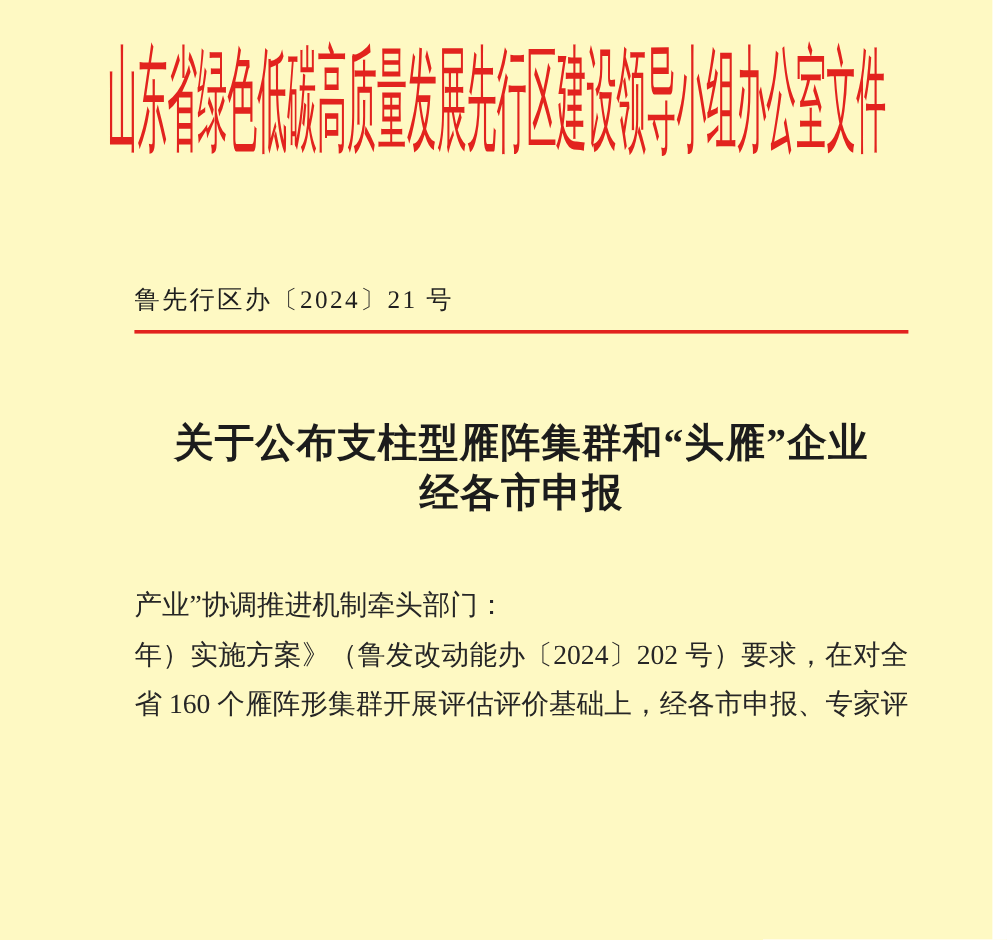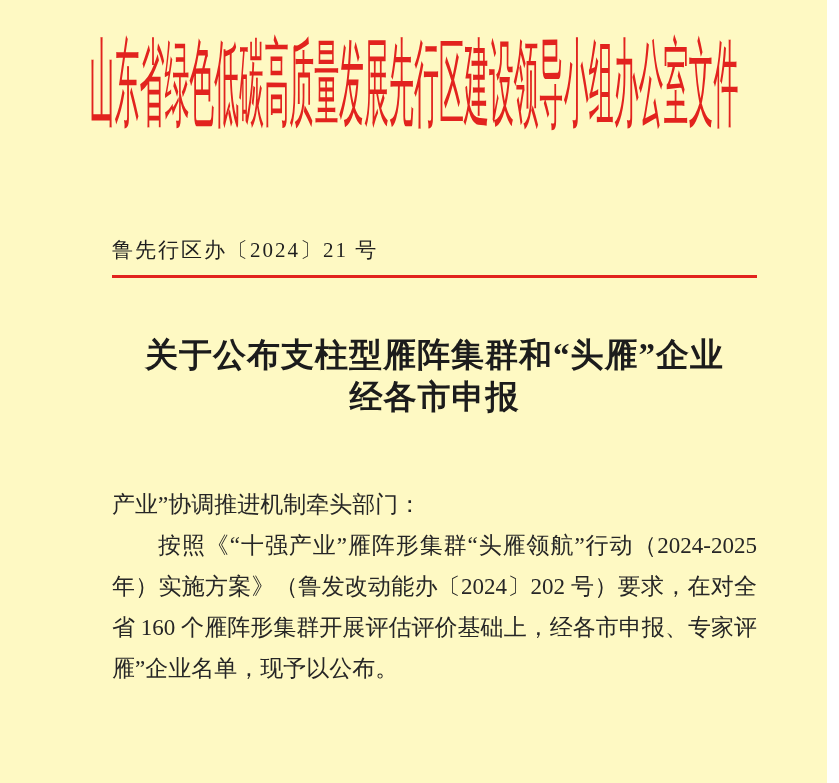--- a/index.html
+++ b/index.html
@@ -36,21 +36,21 @@
     color:var(--ink);
   }
   .red-rule{
     position:absolute;
     top:275px;left:112px;
     width:645px;height:3px;
     background:var(--red);
   }
   .notice-title{
     position:absolute;
-    top:334px;left:112px;width:645px;
+    top:349px;left:112px;width:645px;
     text-align:center;
     font-weight:700;
     font-size:33px;line-height:42px;
     color:#1c1c1c;
     letter-spacing:1px;
   }
   .doc-body{
     position:absolute;
     top:484px;left:112px;width:645px;
     font-size:23px;line-height:41px;
@@ -76,19 +76,17 @@
 
   <div class="red-rule"></div>
 
   <div class="notice-title">
     <div>关于公布支柱型雁阵集群和“头雁”企业</div>
     <div>经各市申报</div>
   </div>
 
   <div class="doc-body">
     <div class="body-line last">产业”协调推进机制牵头部门：</div>
-    <div class="body-line fill indent">按照《“十强产业”雁阵形集群“头雁领航”行动（2024-2025</div>
     <div class="body-line fill">年）实施方案》（鲁发改动能办〔2024〕202 号）要求，在对全</div>
     <div class="body-line fill">省 160 个雁阵形集群开展评估评价基础上，经各市申报、专家评</div>
-    <div class="body-line last">雁”企业名单，现予以公布。</div>
   </div>
 
 </div>
 
 </body></html>

